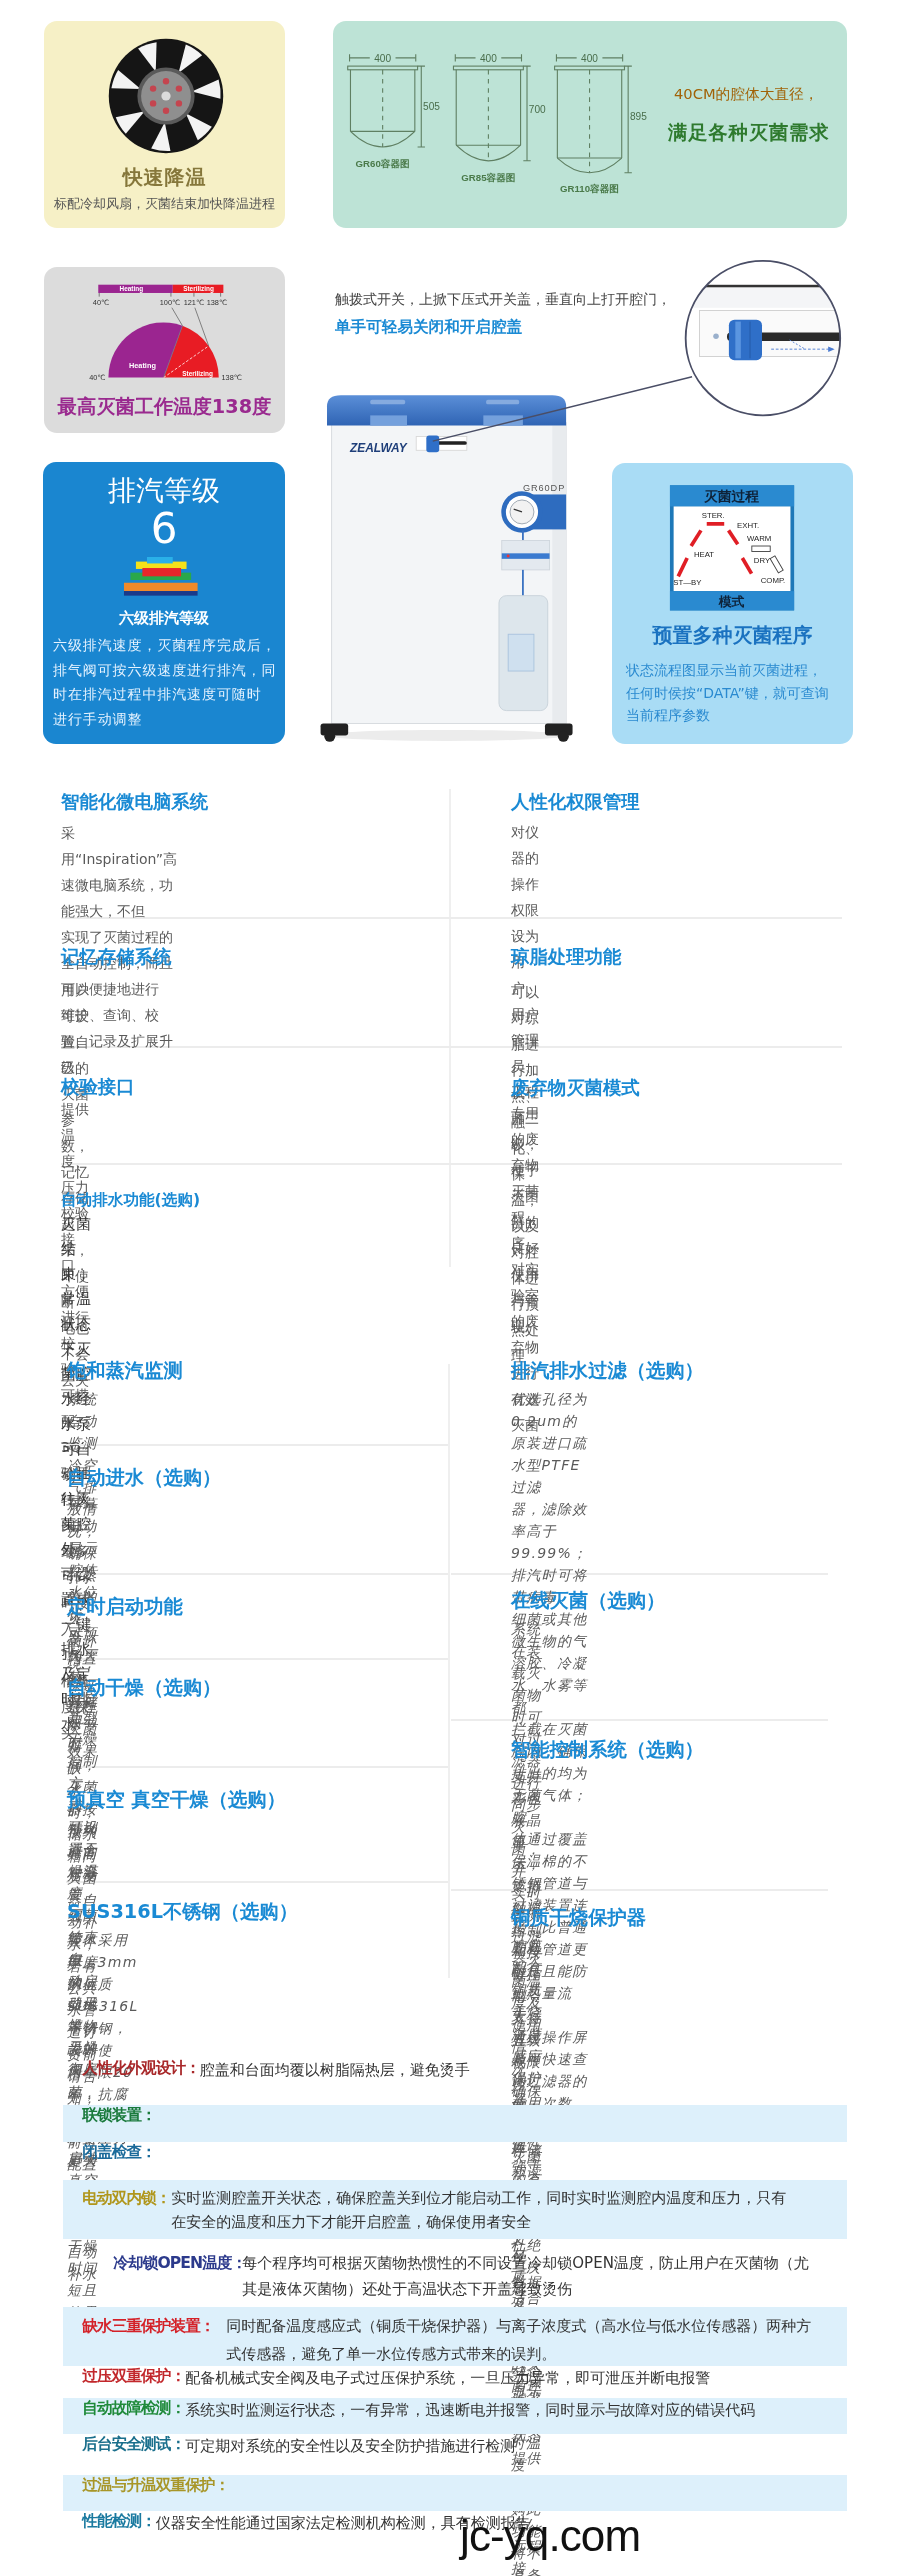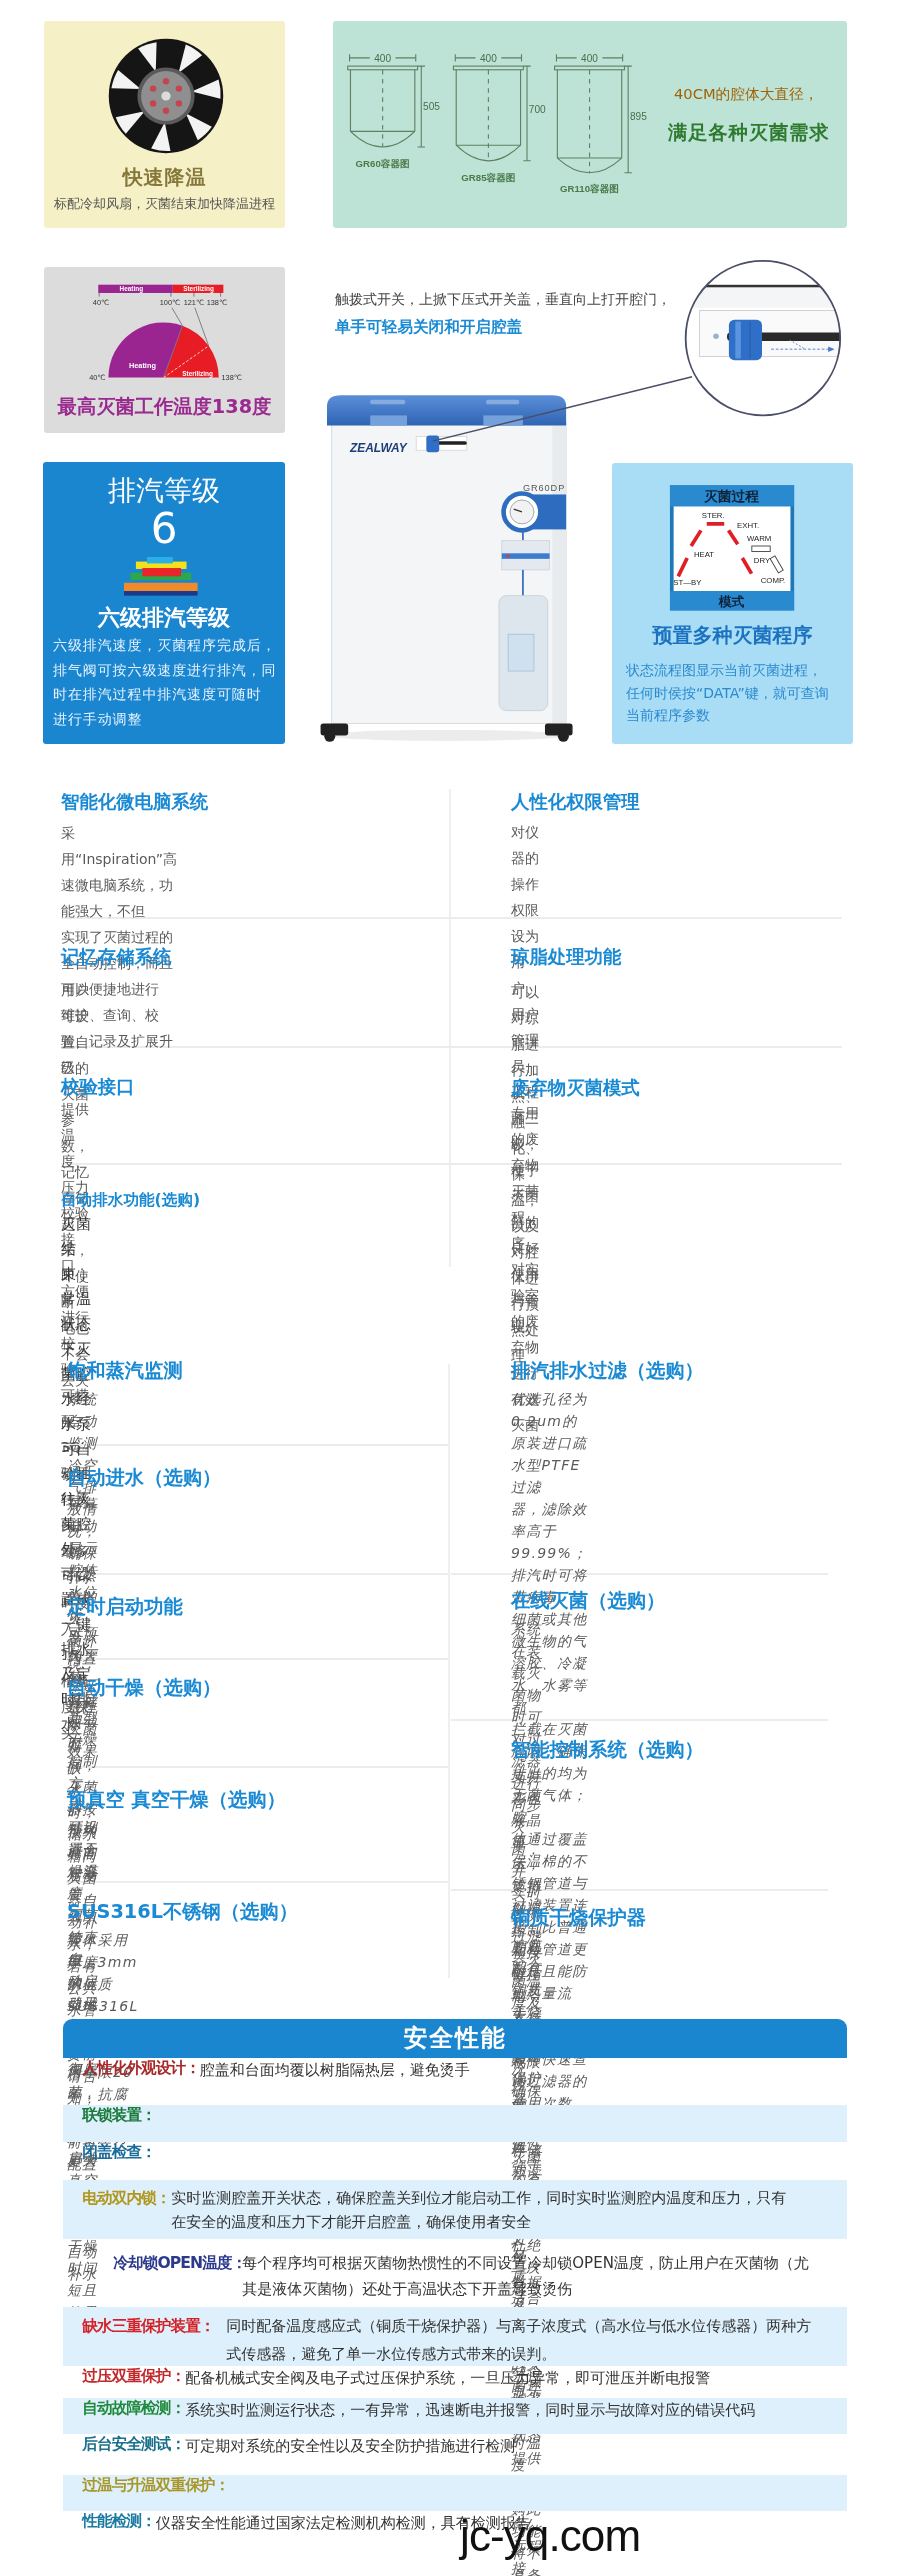--- a/index.html
+++ b/index.html
@@ -1,35 +1,35 @@
 <!DOCTYPE html>
 <html style="font-size:14.7px"><head>
 <meta charset="utf-8">
 <style>
   html,body{margin:0;padding:0;background:#ffffff;}
   .page{position:relative;width:911px;height:2576px;overflow:hidden;background:#ffffff;font-family:"DejaVu Sans","Liberation Sans",sans-serif;color:#555;}
   .abs{position:absolute;}
   svg text{font-family:"Liberation Sans","DejaVu Sans",sans-serif;}
-  .card{position:absolute;border-radius:3px;overflow:hidden;}
+  .card{position:absolute;border-radius:13px;overflow:hidden;}
   .cooling{left:44px;top:21px;width:241px;height:207px;background:#f6f0c6;}
   .tempc{left:44px;top:267px;width:241px;height:166px;background:#dcdcdc;}
   .chamber{left:333px;top:21px;width:514px;height:207px;background:#bde3d6;}
   .exhaust{left:43px;top:462px;width:242px;height:282px;background:#1a86d0;}
   .program{left:612px;top:463px;width:241px;height:281px;background:#a9dcf5;}
   .center-line{position:absolute;left:0;width:100%;text-align:center;white-space:nowrap;}
   .cool-title{top:144px;font-size:20px;line-height:24px;font-weight:bold;color:#86773b;letter-spacing:0.9px;}
   .cool-desc{top:174px;font-size:13px;line-height:18.4px;color:#555;}
   .temp-title{top:128px;font-size:19.3px;line-height:24px;font-weight:bold;color:#9a2a8f;}
   .ch-line1{left:341px;top:63px;font-size:14.7px;line-height:20px;color:#a16207;white-space:nowrap;}
   .ch-line2{left:335px;top:99px;font-size:19.3px;line-height:26px;font-weight:bold;color:#2e7a2e;white-space:nowrap;letter-spacing:0.9px;}
   .lid-desc{left:335px;top:290px;font-size:14px;line-height:18.4px;color:#444;white-space:nowrap;}
   .lid-hl{left:335px;top:317px;font-size:15.6px;line-height:20px;font-weight:bold;color:#1a8ad4;white-space:nowrap;}
   .ex-title{top:10px;font-size:28px;line-height:37px;color:#ffffff;}
   .ex-level{top:43px;font-size:42px;line-height:48px;color:#ffffff;}
-  .ex-sub{top:145px;font-size:22px;line-height:22px;font-weight:bold;color:#ffffff;}
+  .ex-sub{top:145px;font-size:15px;line-height:22px;font-weight:bold;color:#ffffff;}
   .ex-desc{left:10px;top:171px;font-size:14px;line-height:24.6px;color:#e6f3ff;white-space:pre-line;letter-spacing:0.9px;}
   .pg-title{top:160px;font-size:20px;line-height:24px;font-weight:bold;color:#1a72c0;}
   .pg-desc{left:14px;top:196px;font-size:14px;line-height:22.5px;color:#2a8ad0;white-space:pre-line;}
   
   .feat{position:absolute;}
   .f1-title{position:absolute;left:0;top:0;font-size:18.4px;line-height:24px;font-weight:bold;color:#1a8ad4;white-space:nowrap;}
   .f1-desc{position:absolute;left:0;font-size:14px;line-height:26px;color:#5a5a5a;white-space:pre-line;}
   .f1-title.small{font-size:15.6px;line-height:20px;}
   .f1-desc.dark{font-size:15px;line-height:25px;color:#333;}
   .f2-title{position:absolute;left:0;top:0;font-size:19.3px;line-height:24px;font-weight:bold;color:#1a8ad4;white-space:nowrap;}
@@ -415,21 +415,20 @@
 图示方式动态显示各种状态
 提供APP软件/远程接入，通过手机/上位机即可实
 时监测灭菌过程</div>
   </div>
   <div class="feat" style="left:511px;top:1906px">
     <div class="f2-title">铜质干烧保护器</div>
     <div class="f2-desc" style="top:28.5px">腔底配有铜质干烧温度感应保护器，抗腐蚀性强于
 传统的不锈钢材质，适合于更复杂的灭菌环境</div>
   </div>
 
-  <div class="s-header">安全性能</div>
 
   <div class="srow" style="top:2058px;height:47px">
     <span class="slabel" style="color: rgb(168, 40, 42);">人性化外观设计：</span>
     <span class="stext">腔盖和台面均覆以树脂隔热层，避免烫手</span>
   </div>
   <div class="srow light" style="top:2105px;height:37px">
     <span class="slabel" style="color: rgb(26, 122, 60);">联锁装置：</span>
   </div>
   <div class="srow" style="top:2142px;height:39px">
     <span class="slabel" style="color: rgb(26, 106, 154);">闭盖检查：</span>

